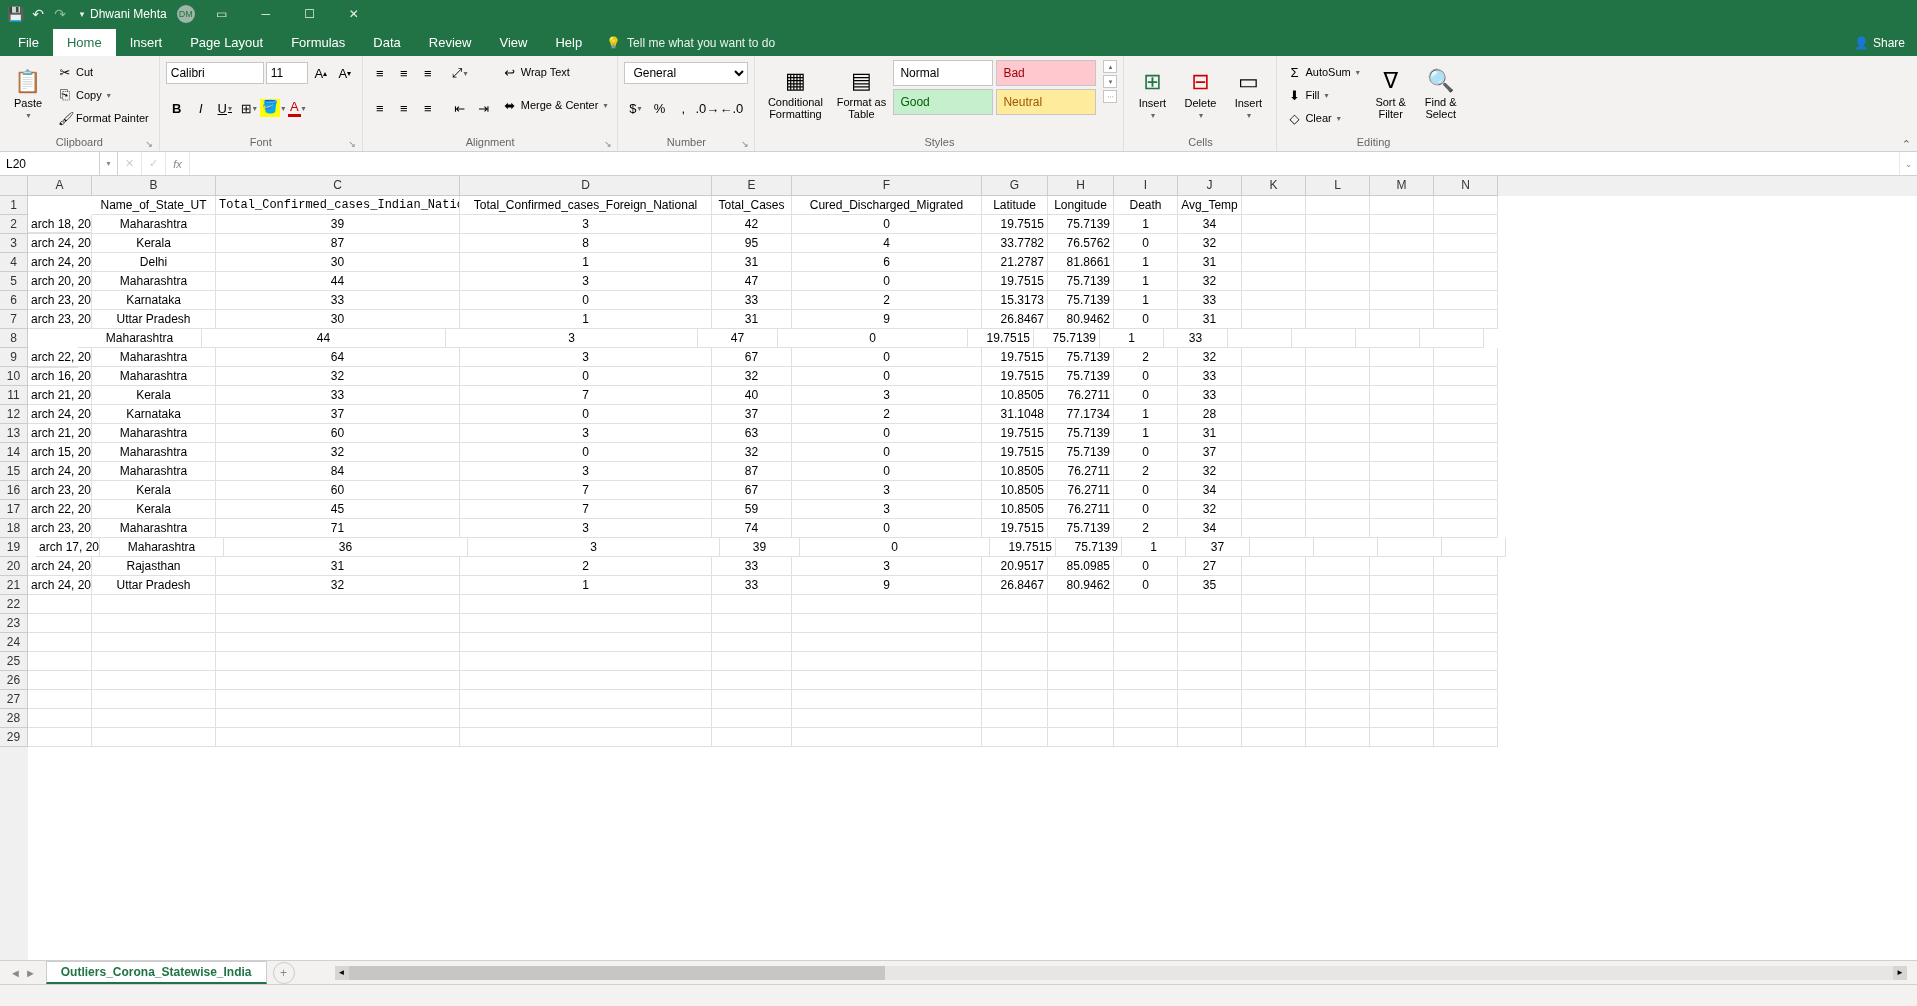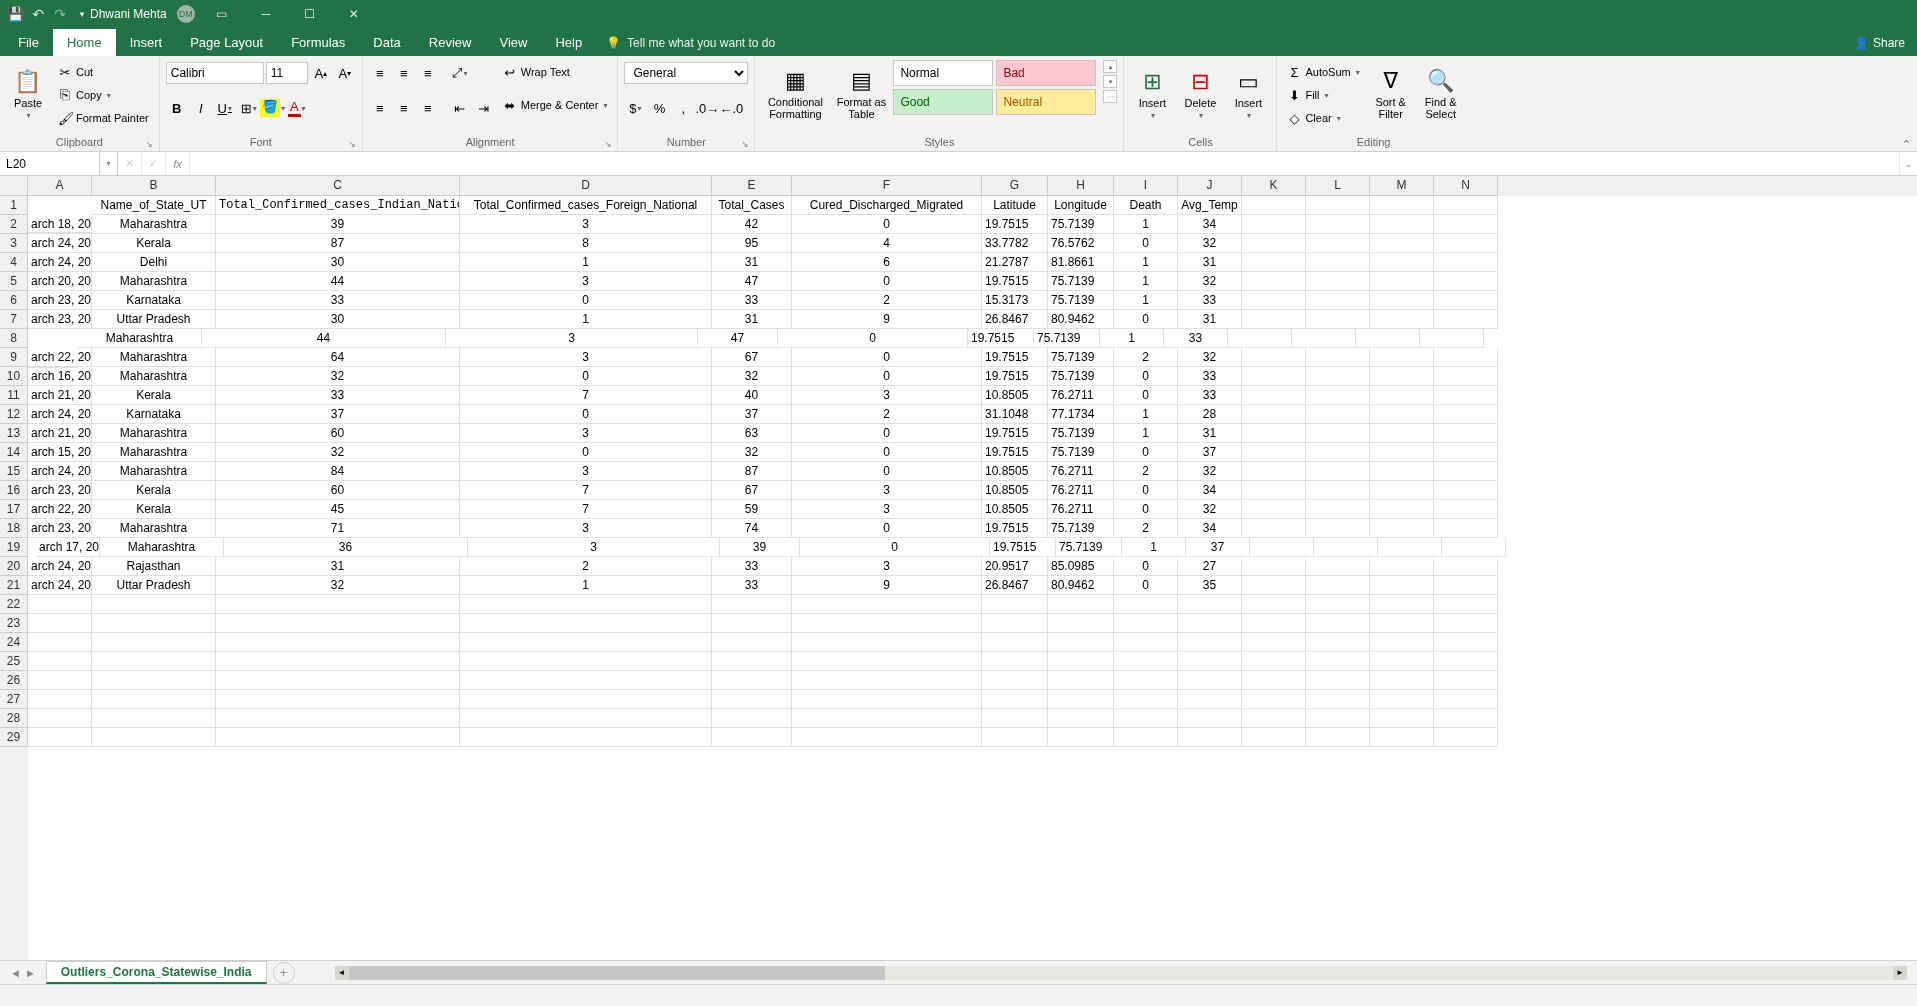--- a/index.html
+++ b/index.html
@@ -57,21 +57,21 @@
 .grid-wrap { position: relative; height: calc(100vh - 28px - 28px - 96px - 24px - 24px - 22px); overflow: hidden; }
 .corner { position: absolute; top: 0; left: 0; width: 28px; height: 20px; background: #f0f0f0; border-right: 1px solid #ccc; border-bottom: 1px solid #ccc; z-index: 3; }
 .col-headers { position: absolute; top: 0; left: 28px; right: 0; height: 20px; display: flex; z-index: 2; background: #f0f0f0; }
 .col-h { border-right: 1px solid #ccc; border-bottom: 1px solid #ccc; text-align: center; font-size: 12px; color: #333; height: 20px; line-height: 19px; flex-shrink: 0; }
 .row-headers { position: absolute; top: 20px; left: 0; width: 28px; bottom: 0; z-index: 2; background: #f0f0f0; }
 .row-h { border-right: 1px solid #ccc; border-bottom: 1px solid #ccc; text-align: center; font-size: 12px; color: #333; height: 19px; line-height: 18px; }
 .cells { position: absolute; top: 20px; left: 28px; right: 0; bottom: 0; overflow: hidden; }
 .cell-row { display: flex; height: 19px; }
 .cell { border-right: 1px solid #e0e0e0; border-bottom: 1px solid #e0e0e0; font-size: 12px; padding: 0 3px; overflow: hidden; white-space: nowrap; line-height: 18px; flex-shrink: 0; }
 .cell.c { text-align: center; }
-.cell.r { }
+.cell.r { text-align: right; }
 .cell.l { text-align: left; }
 
 .sheet-tabs { height: 24px; border-top: 1px solid #d0d0d0; display: flex; align-items: center; background: #f3f2f1; }
 .tab-nav { display: flex; gap: 4px; padding: 0 10px; color: #888; }
 .tab-nav span { cursor: pointer; font-size: 11px; }
 .sheet-tab { padding: 3px 14px; background: #fff; border: 1px solid #ccc; border-bottom: 2px solid #217346; font-size: 12px; font-weight: bold; color: #217346; cursor: pointer; }
 .add-sheet { width: 22px; height: 22px; display: flex; align-items: center; justify-content: center; color: #888; margin-left: 6px; cursor: pointer; border: 1px solid #ccc; border-radius: 50%; font-size: 12px; }
 .hscroll { flex: 1; margin: 0 10px 0 40px; height: 14px; background: #e8e6e3; position: relative; display: flex; align-items: center; }
 .hscroll .thumb { position: absolute; left: 0; width: 35%; height: 100%; background: #c8c6c4; }
 .hscroll .arr { width: 14px; height: 14px; background: #d8d6d3; display: flex; align-items: center; justify-content: center; font-size: 8px; z-index: 1; }

